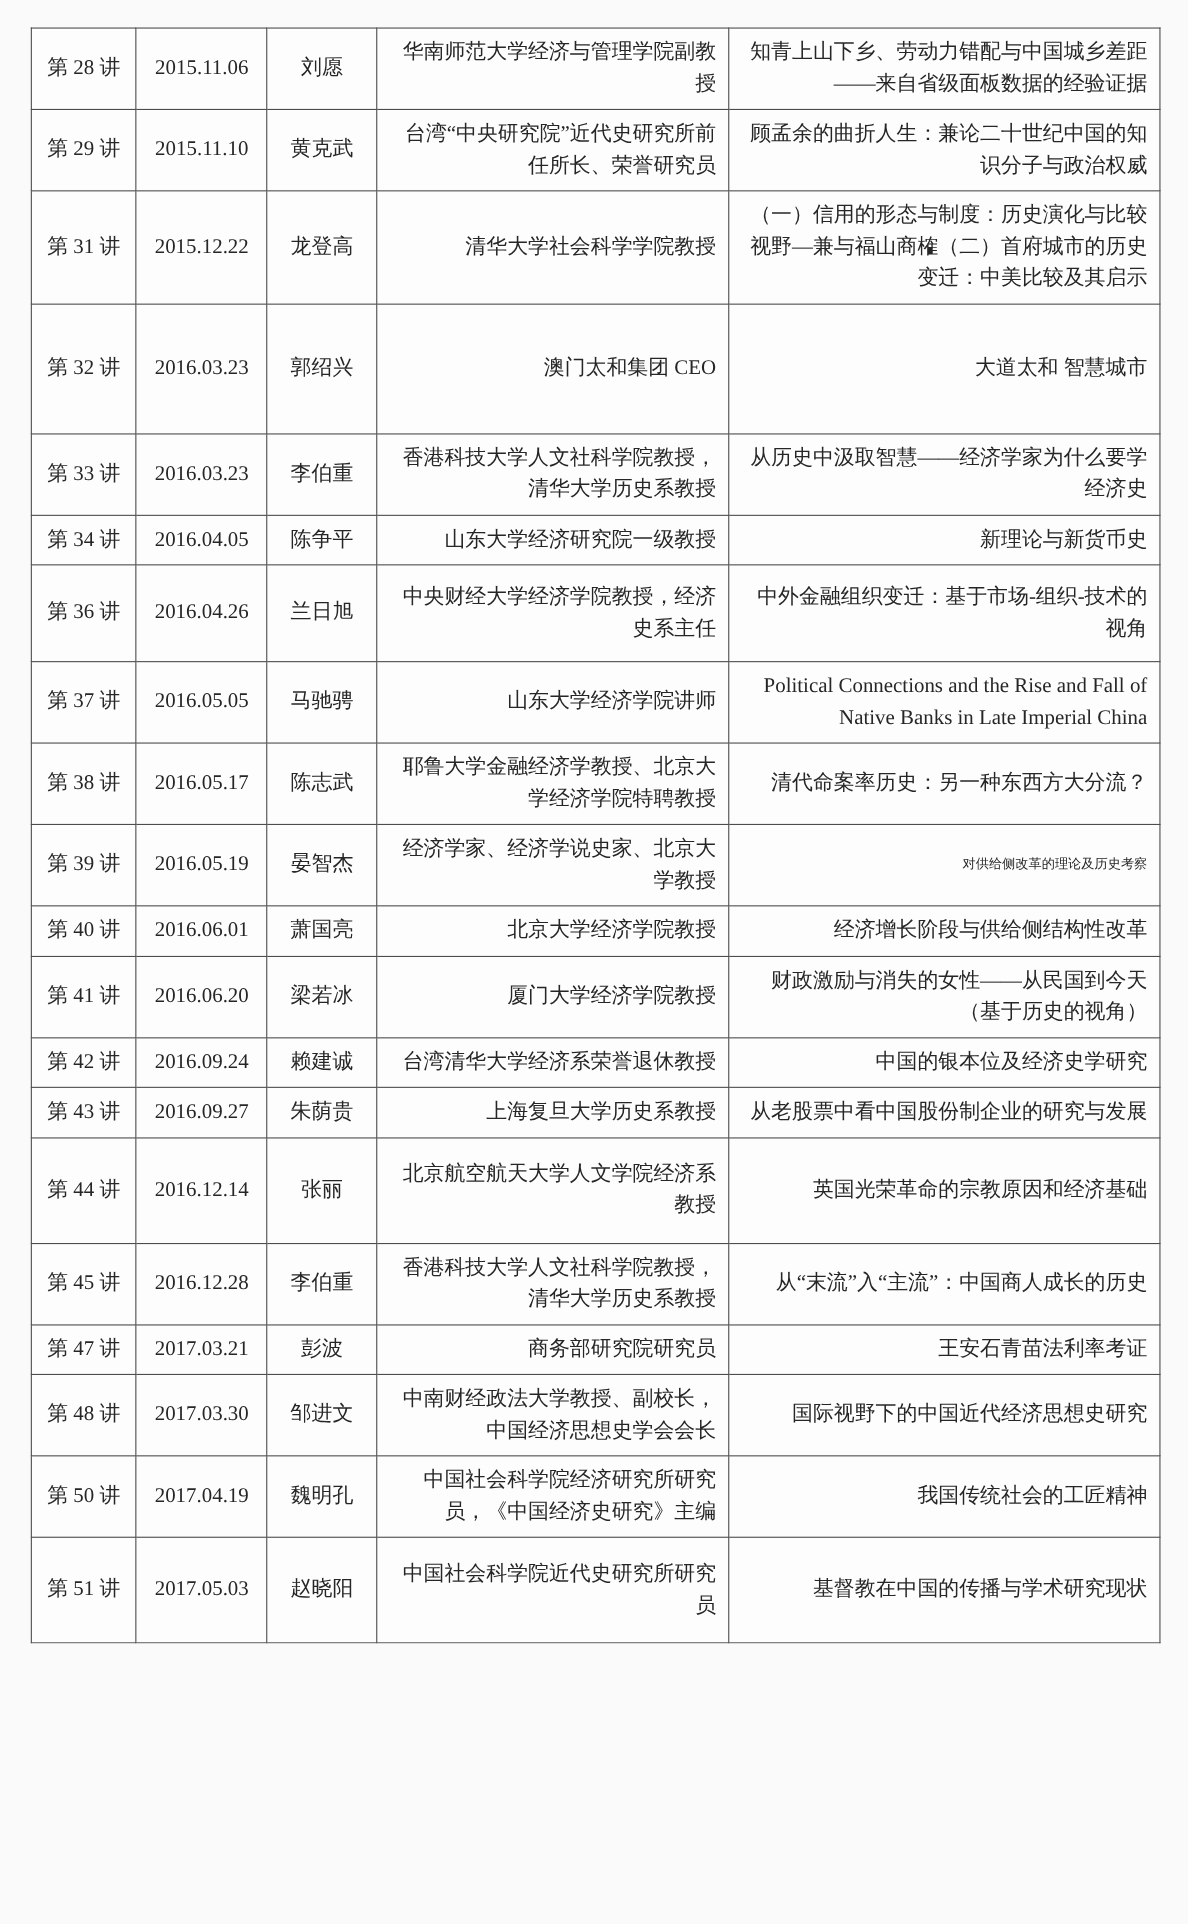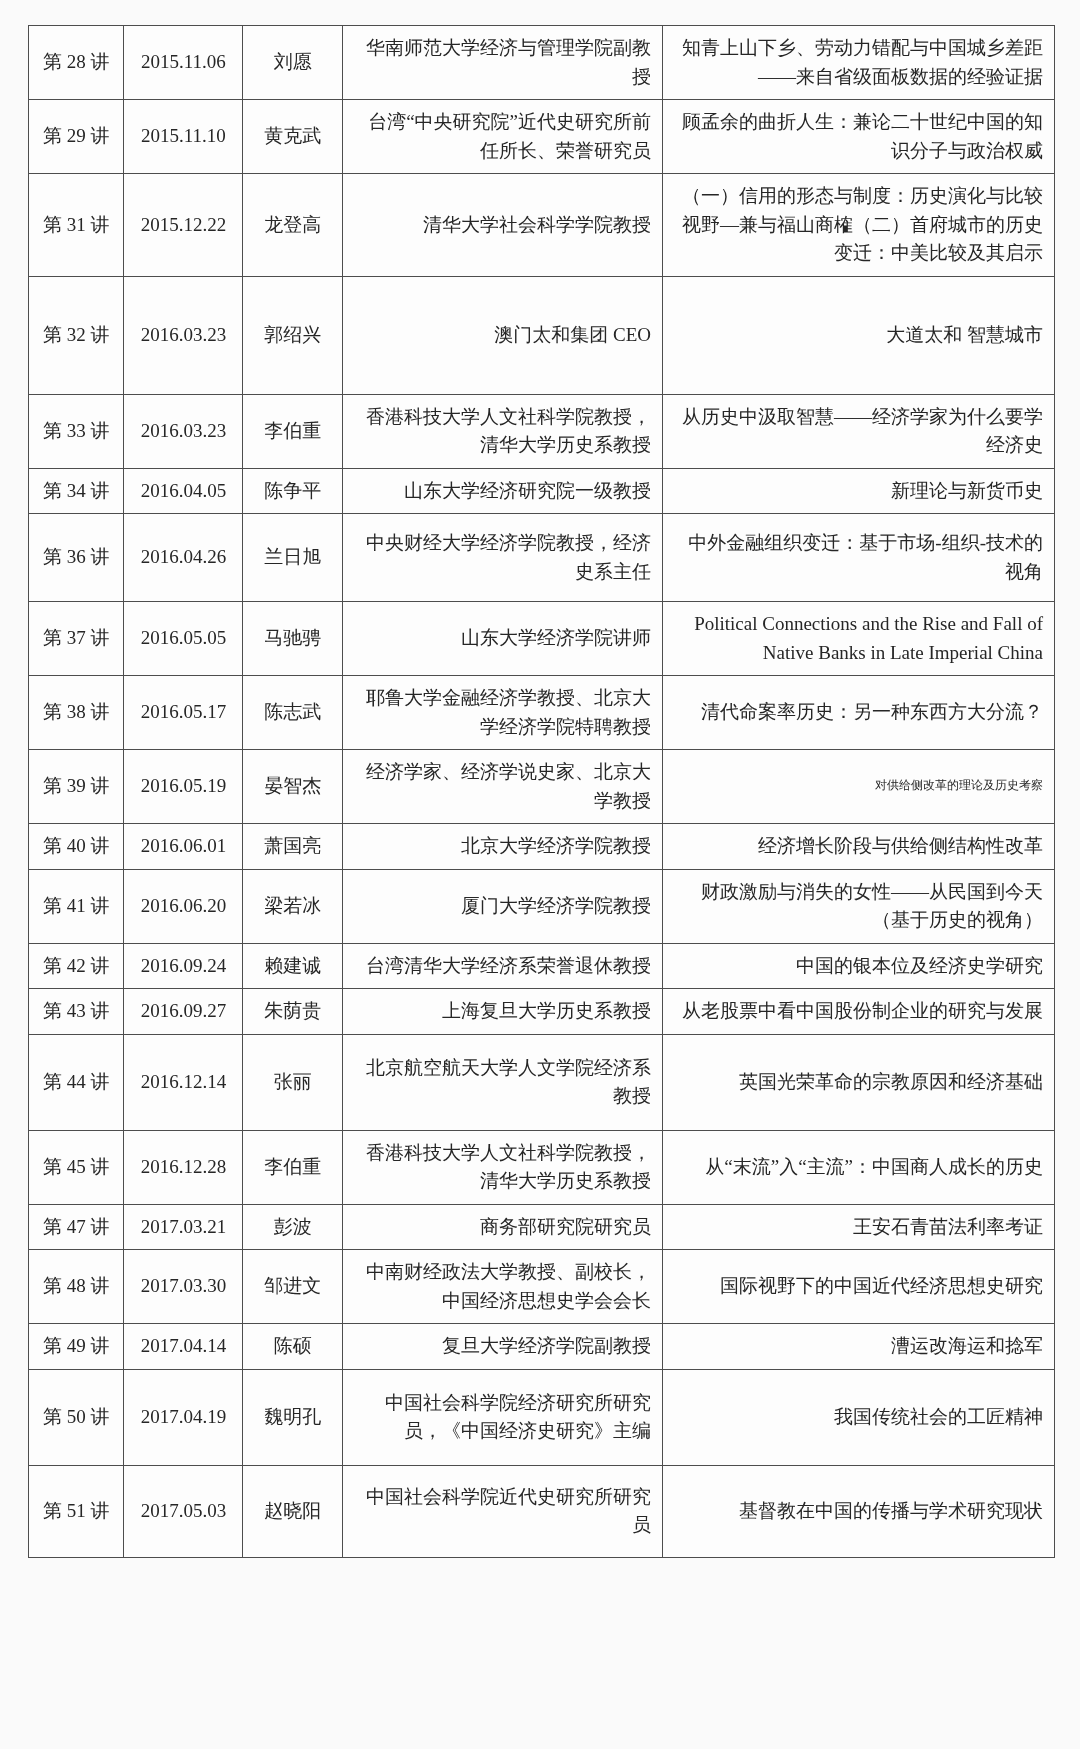--- a/index.html
+++ b/index.html
@@ -211,27 +211,20 @@
   </tr>
 
   <tr>
     <td class="c-no">第 48 讲</td>
     <td class="c-date">2017.03.30</td>
     <td class="c-name">邹进文</td>
     <td class="c-aff">中南财经政法大学教授、副校长，中国经济思想史学会会长</td>
     <td class="c-title">国际视野下的中国近代经济思想史研究</td>
   </tr>
 
-  <tr>
-    <td class="c-no">第 49 讲</td>
-    <td class="c-date">2017.04.14</td>
-    <td class="c-name">陈硕</td>
-    <td class="c-aff">复旦大学经济学院副教授</td>
-    <td class="c-title">漕运改海运和捻军</td>
-  </tr>
 
   <tr>
     <td class="c-no">第 50 讲</td>
     <td class="c-date">2017.04.19</td>
     <td class="c-name">魏明孔</td>
     <td class="c-aff">中国社会科学院经济研究所研究员，《中国经济史研究》主编</td>
     <td class="c-title">我国传统社会的工匠精神</td>
   </tr>
 
   <tr>

